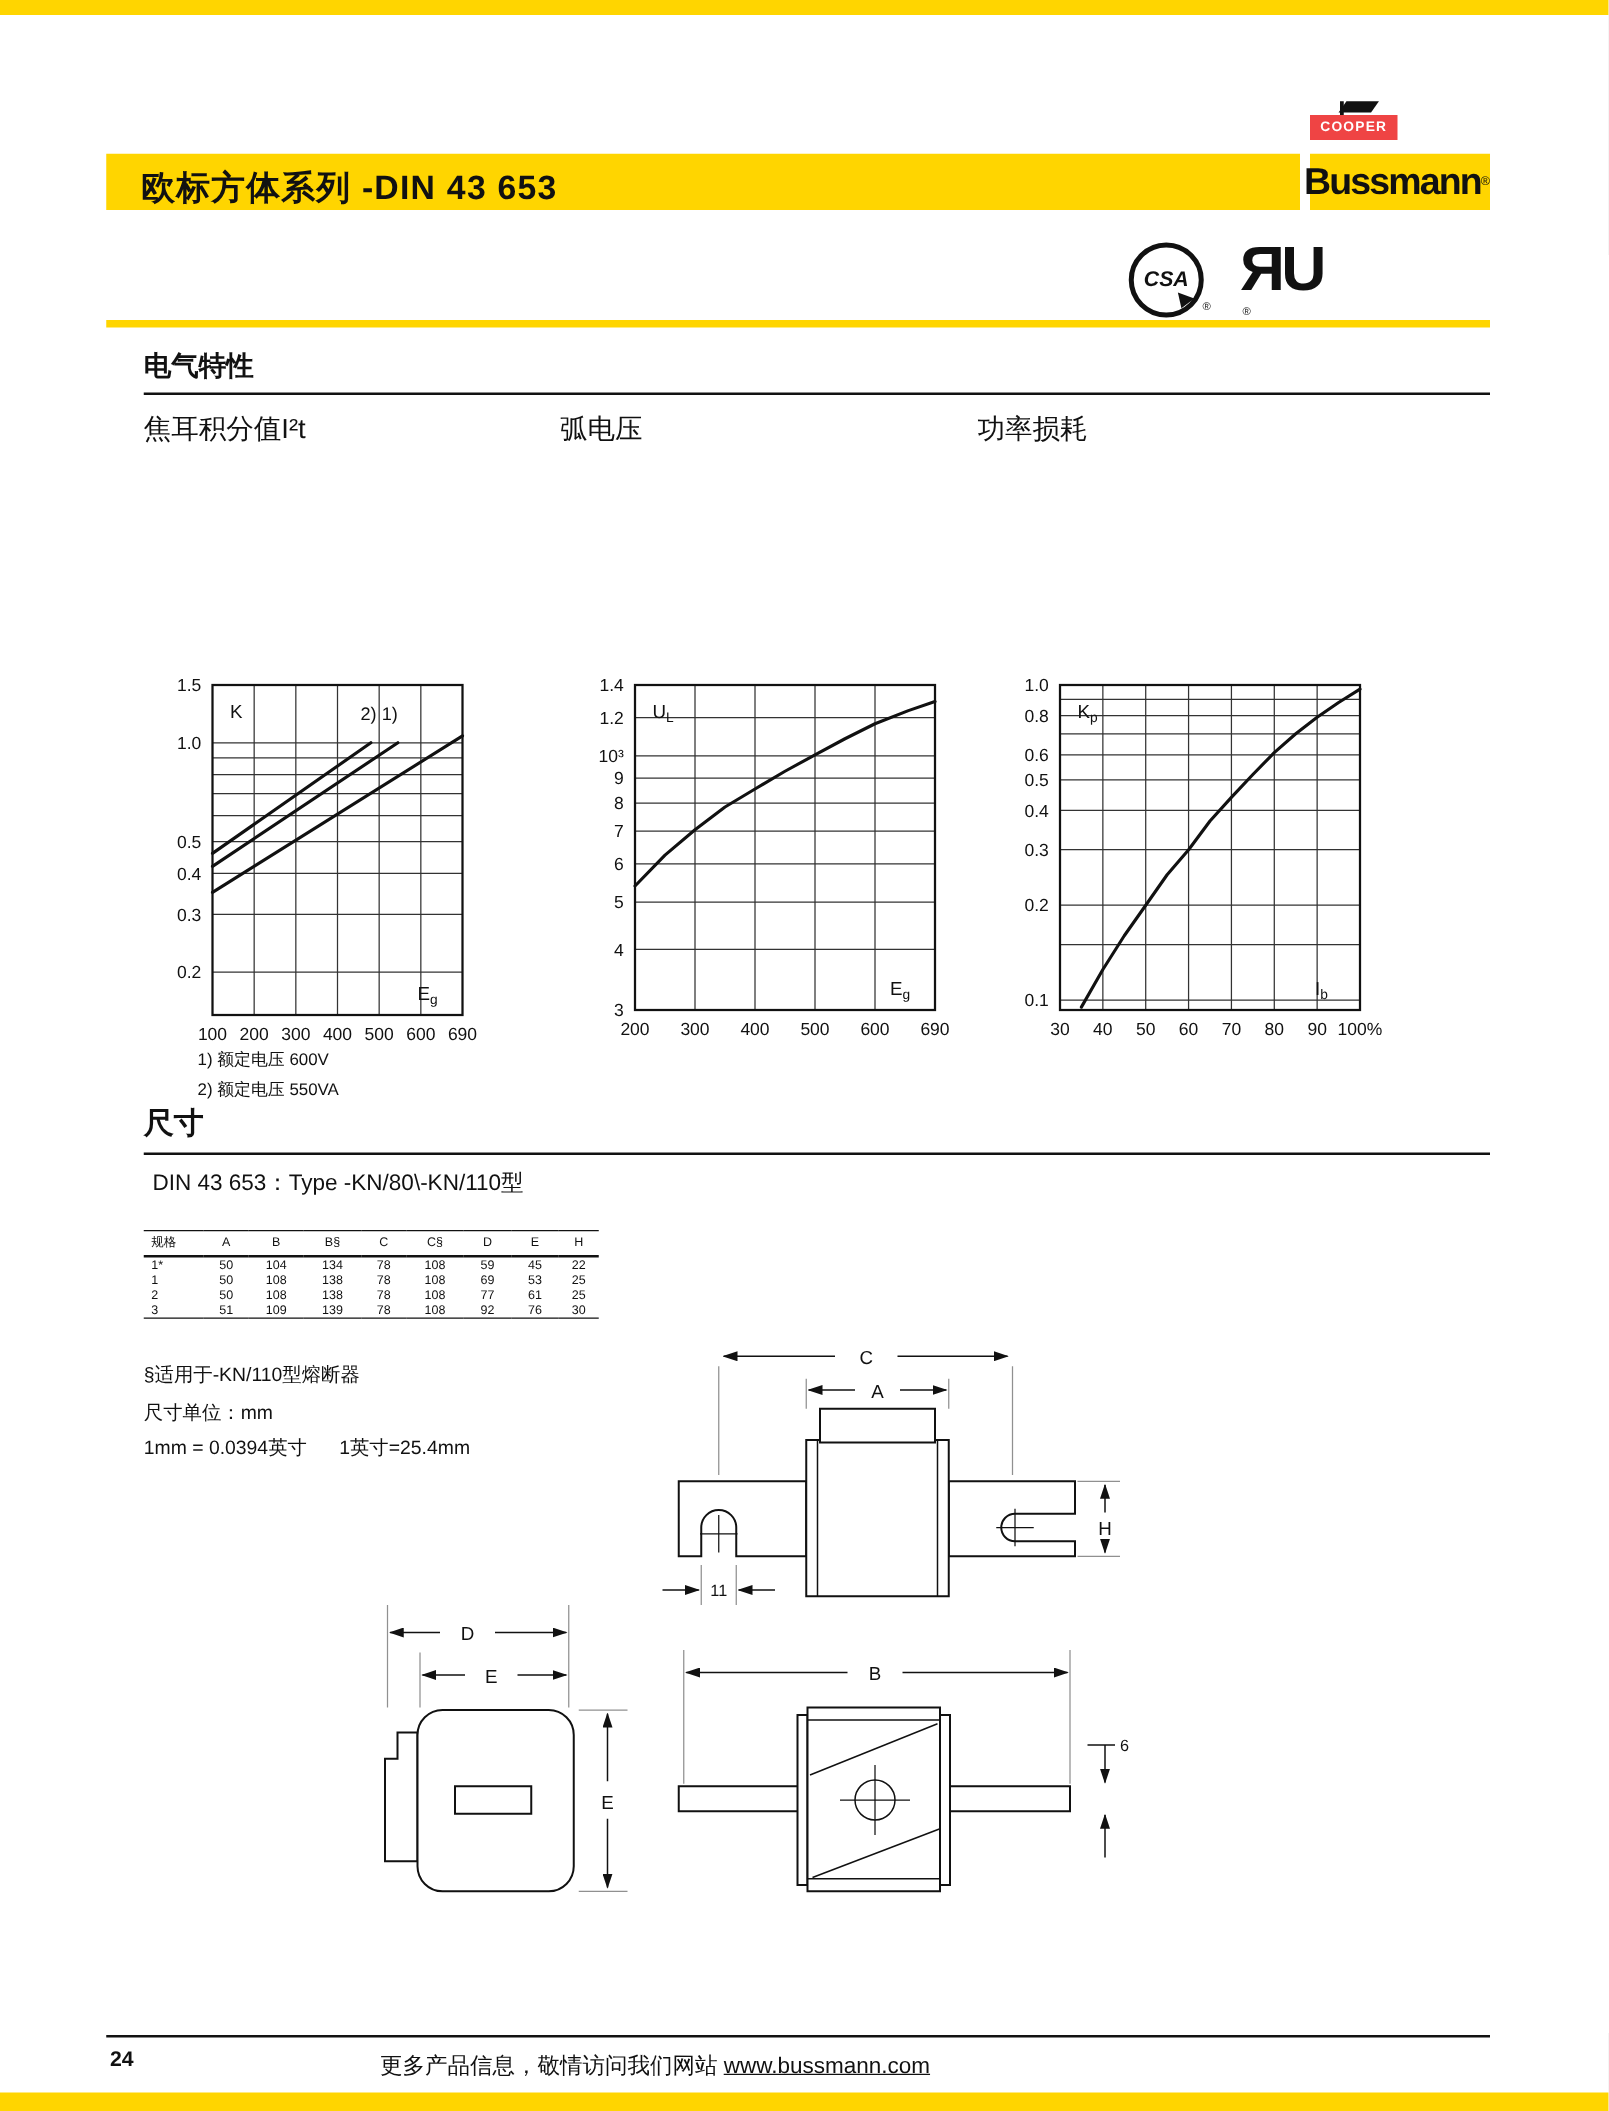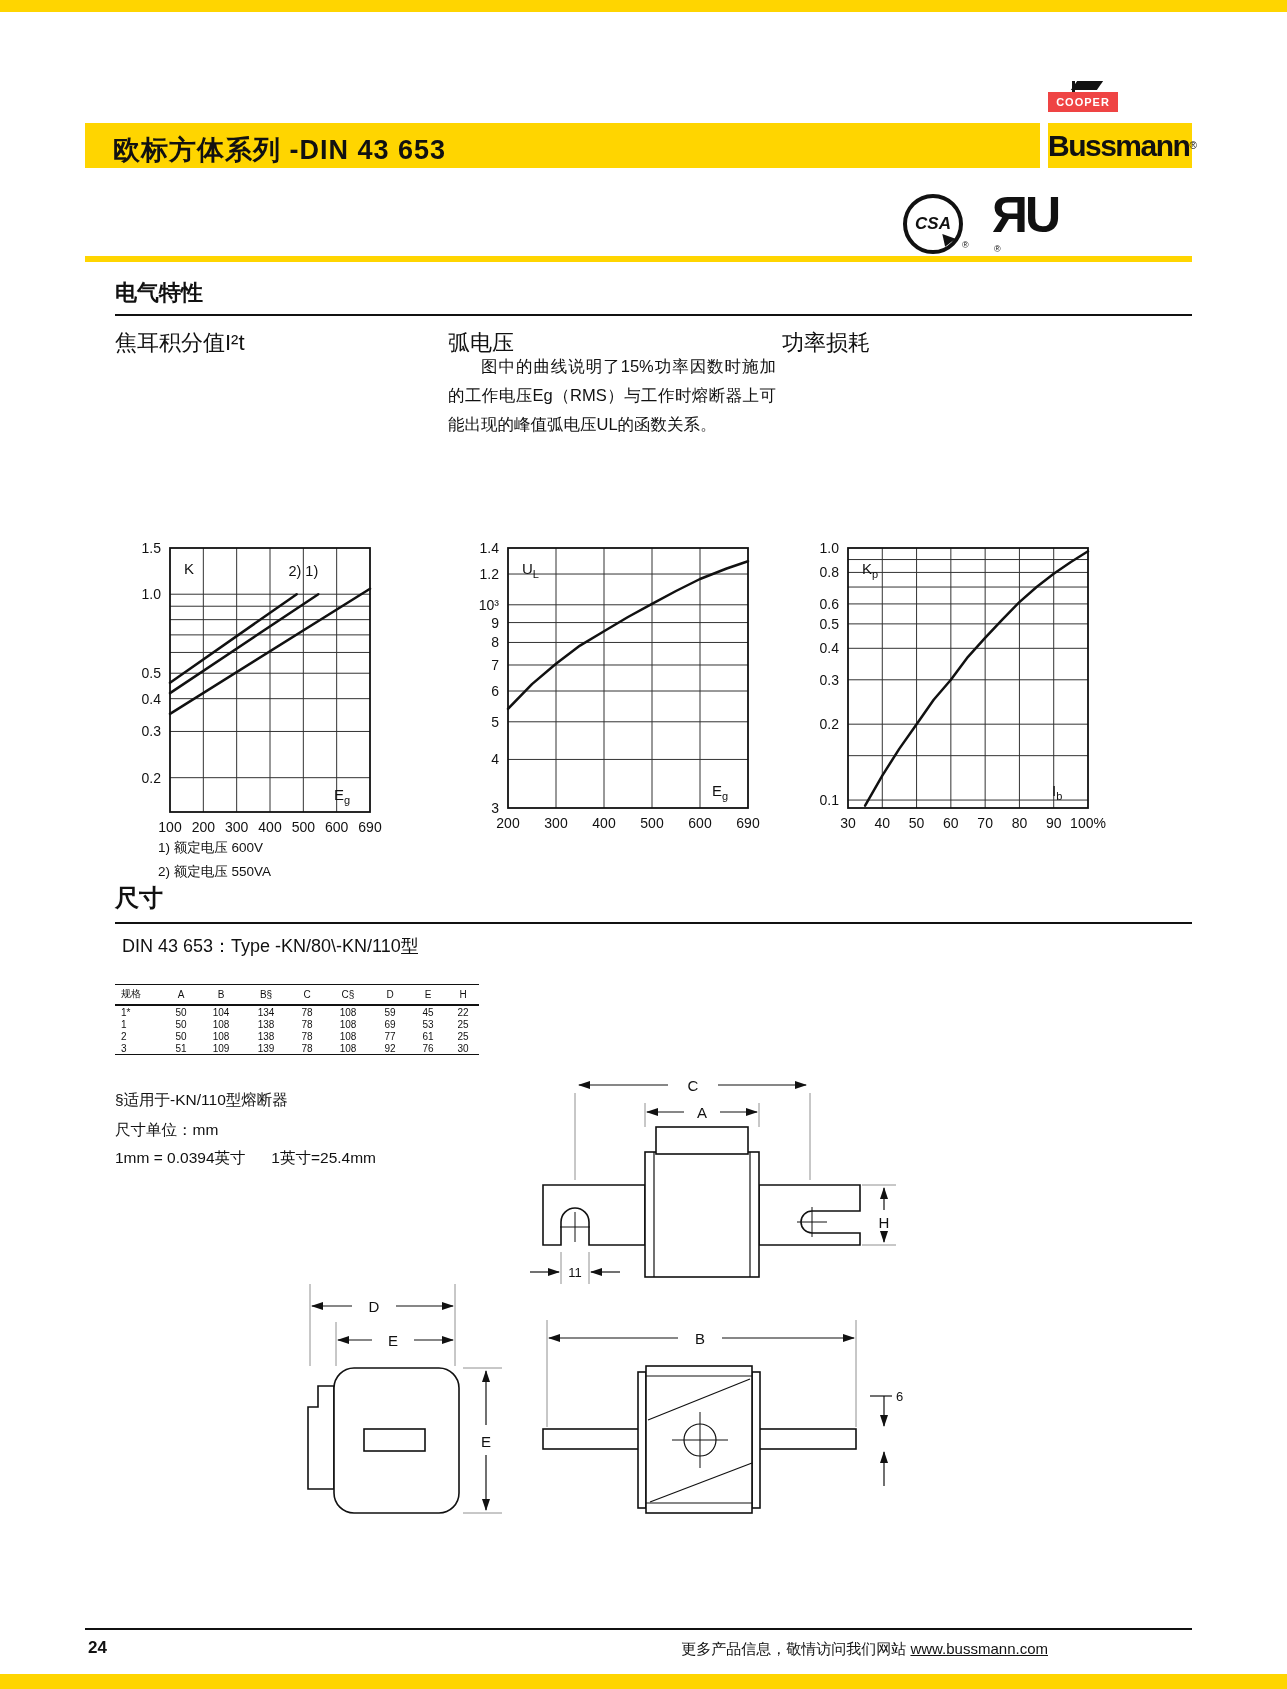--- a/index.html
+++ b/index.html
@@ -7,21 +7,21 @@
         font-family:"Liberation Sans","DejaVu Sans",sans-serif;color:#111;}
   .abs{position:absolute;}
   
   .strip{position:absolute;left:0;width:1287px;background:var(--yellow);}
   .strip.top{top:0;height:12px;}
   .strip.bottom{top:1674px;height:15px;}
   .titlebar{position:absolute;left:85px;top:123px;width:955px;height:45px;background:var(--yellow);
             display:flex;align-items:flex-end;padding-left:28px;box-sizing:border-box;}
   .titlebar span{font-size:27px;font-weight:bold;letter-spacing:1px;}
   .brandblock{position:absolute;left:1048px;top:123px;width:144px;height:45px;background:var(--yellow);
-              display:flex;align-items:center;justify-content:space-between;}
+              display:flex;align-items:center;justify-content:flex-end;}
   .brand{font-size:30px;font-weight:800;letter-spacing:-1.5px;}
   .brand-reg{font-size:10px;vertical-align:top;}
   .cooper{position:absolute;left:1048px;top:92px;width:70px;height:20px;background:#ef4444;color:#fff;
           display:flex;align-items:center;justify-content:center;font-size:11px;font-weight:bold;letter-spacing:1px;}
   .cooper-flag{position:absolute;left:26px;top:-11px;width:26px;height:9px;background:#111;transform:skewX(-35deg);}
   .cooper-pole{position:absolute;left:24px;top:-11px;width:3px;height:11px;background:#111;}
   
   .doc-title{position:absolute;left:115px;top:196px;font-size:31px;font-weight:bold;white-space:pre;}
   .doc-title .gap{display:inline-block;width:42px;}
   
@@ -54,21 +54,21 @@
   .obj{fill:#fff;stroke:#111;stroke-width:1.6px;}
   .objline{stroke:#111;stroke-width:1.2px;fill:none;}
   .ext{stroke:#909090;stroke-width:1px;}
   .dim{stroke:#111;stroke-width:1.2px;fill:none;}
   .cross{stroke:#111;stroke-width:1px;}
   .dimlabel{font-family:"Liberation Sans",sans-serif;font-size:15px;fill:#111;}
   .dimlabel.small{font-size:13px;}
   
   .footer-rule{position:absolute;left:85px;top:1628px;width:1107px;height:2px;background:#111;}
   .page-num{position:absolute;left:88px;top:1638px;font-size:17px;font-weight:bold;}
-  .footer-text{position:absolute;left:0;top:1640px;width:1048px;text-align:right;font-size:15px;}
+  .footer-text{position:absolute;left:0;top:1640px;width:1048px;text-align:center;font-size:18px;}
   .footer-text a{color:#111;text-decoration:underline;}
 </style>
 </head>
 <body>
 
 <div class="page">
 
   <div class="strip top"></div>
 
   <div class="cooper">
@@ -92,21 +92,20 @@
   <div class="ul">ЯU</div>
   <div class="ul-reg">®</div>
   <div class="yellow-rule"></div>
 
   <div class="sec-head abs" style="left:115px;top:278px;font-size:22px;">电气特性</div>
   <div class="rule" style="left:115px;top:314px;width:1077px;"></div>
 
   <div class="col-head" style="left:115px;top:328px;">焦耳积分值I²t</div>
 
   <div class="col-head" style="left:448px;top:328px;">弧电压</div>
-  <div class="col-body" style="left:448px;top:352px;">图中的曲线说明了15%功率因数时施加的工作电压Eg（RMS）与工作时熔断器上可能出现的峰值弧电压UL的函数关系。</div>
 
   <div class="col-head" style="left:782px;top:328px;">功率损耗</div>
 
   <svg class="chart-svg" id="chart0" width="300" height="340" viewBox="0 0 300 340" style="left: 113px; top: 538px;">
       <text x="48" y="15" text-anchor="end" font-size="14" fill="#111" font-family="Liberation Sans, sans-serif">1.5</text>
       <line x1="57" y1="56.218658701857294" x2="257" y2="56.218658701857294" stroke="#333" stroke-width="1"></line>
       <text x="48" y="61.218658701857294" text-anchor="end" font-size="14" fill="#111" font-family="Liberation Sans, sans-serif">1.0</text>
       <line x1="57" y1="68.22862359516623" x2="257" y2="68.22862359516623" stroke="#333" stroke-width="1"></line>
       <line x1="57" y1="81.65462207693653" x2="257" y2="81.65462207693653" stroke="#333" stroke-width="1"></line>
       <line x1="57" y1="96.87576376898602" x2="257" y2="96.87576376898602" stroke="#333" stroke-width="1"></line>

